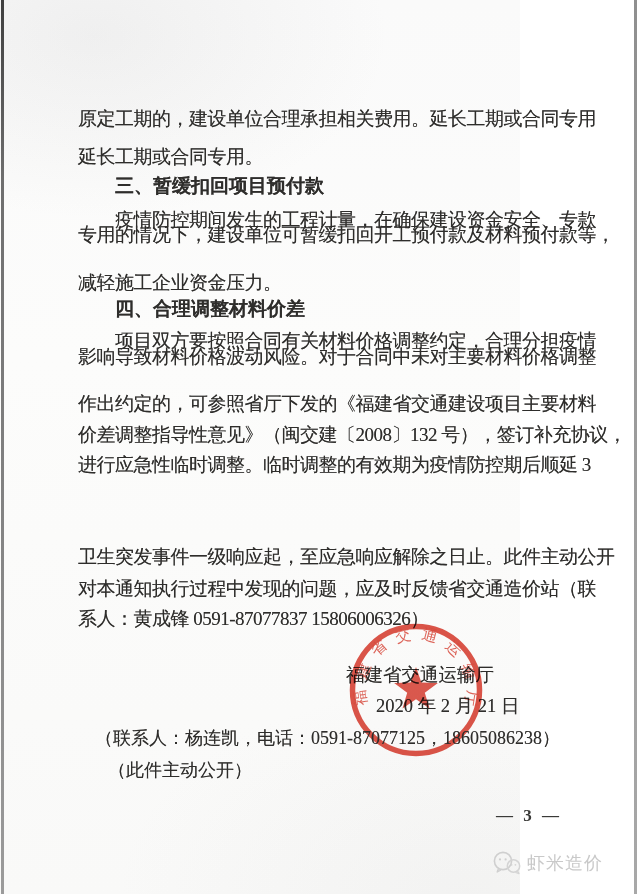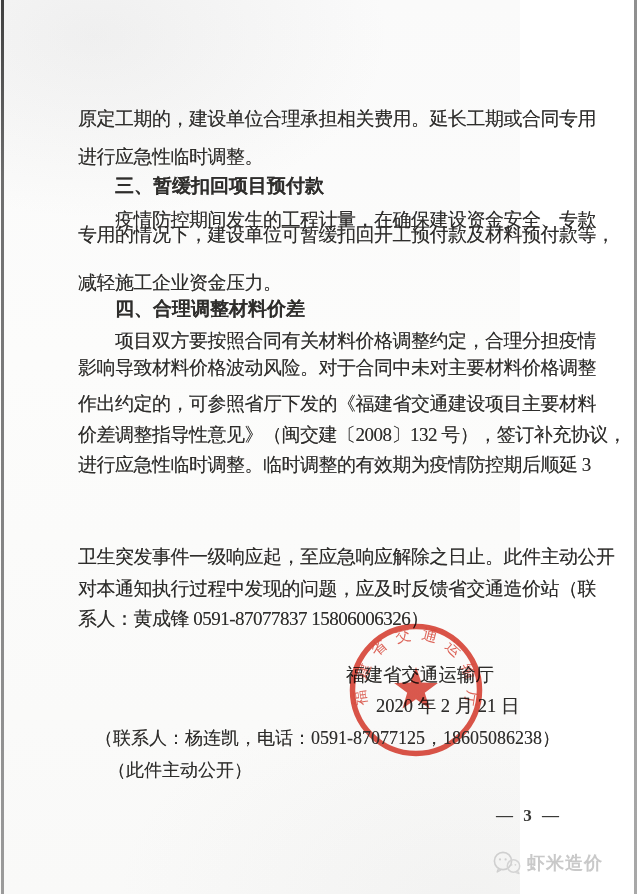--- a/index.html
+++ b/index.html
@@ -76,44 +76,44 @@
   }
   .watermark{
     position:absolute;
     left:492px;top:851px;
     display:flex;
     align-items:center;
     gap:5px;
   }
   .watermark-label{
     font-size:18px;
-    font-weight:700;
+    font-weight:400;
     color:#c9c9c9;
     letter-spacing:1px;
     white-space:nowrap;
     font-family:"Liberation Sans","DejaVu Sans",sans-serif;
   }
 </style>
 </head>
 <body>
 
 <div class="page">
 
   <div class="edge-left"></div>
   <div class="edge-right"></div>
 
   <div class="doc-line" style="top:108px">原定工期的，建设单位合理承担相关费用。延长工期或合同专用</div>
-  <div class="doc-line" style="top:146px">进行应急性临时调整。</div>
+  <div class="doc-line" style="top:146px">延长工期或合同专用。</div>
   <div class="doc-line indent heading" style="top:175px">三、暂缓扣回项目预付款</div>
   <div class="doc-line indent" style="top:209px">疫情防控期间发生的工程计量，在确保建设资金安全、专款</div>
   <div class="doc-line" style="top:224px">专用的情况下，建设单位可暂缓扣回开工预付款及材料预付款等，</div>
   <div class="doc-line" style="top:272px">减轻施工企业资金压力。</div>
   <div class="doc-line indent heading" style="top:298px">四、合理调整材料价差</div>
   <div class="doc-line indent" style="top:330px">项目双方要按照合同有关材料价格调整约定，合理分担疫情</div>
-  <div class="doc-line" style="top:357px">影响导致材料价格波动风险。对于合同中未对主要材料价格调整</div>
+  <div class="doc-line" style="top:346px">影响导致材料价格波动风险。对于合同中未对主要材料价格调整</div>
   <div class="doc-line" style="top:393px">作出约定的，可参照省厅下发的《福建省交通建设项目主要材料</div>
   <div class="doc-line" style="top:424px">价差调整指导性意见》（闽交建〔2008〕132 号），签订补充协议，</div>
   <div class="doc-line" style="top:454px">进行应急性临时调整。临时调整的有效期为疫情防控期后顺延 3</div>
   <div class="doc-line" style="top:546px">卫生突发事件一级响应起，至应急响应解除之日止。此件主动公开</div>
   <div class="doc-line" style="top:578px">对本通知执行过程中发现的问题，应及时反馈省交通造价站（联</div>
   <div class="doc-line" style="top:608px">系人：黄成锋 0591-87077837 15806006326）</div>
 
   <div class="sig-line" style="left:346px;top:662px">福建省交通运输厅</div>
   <div class="sig-line" style="left:376px;top:693px">2020 年 2 月 21 日</div>
 

